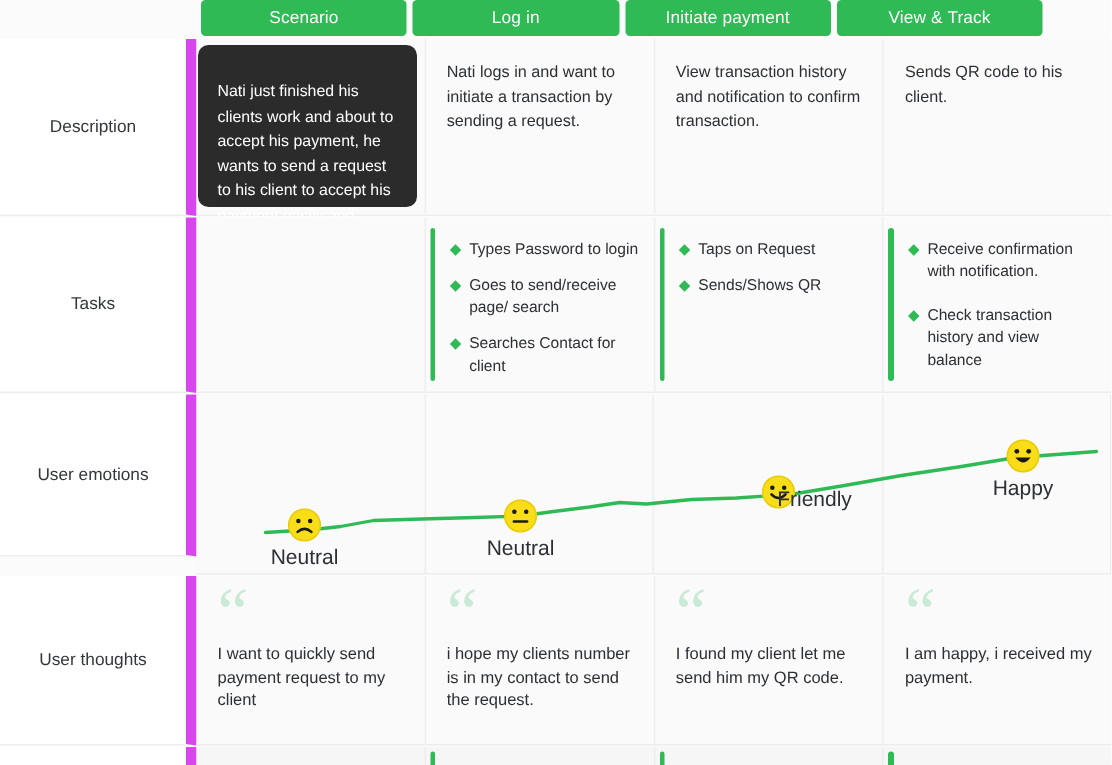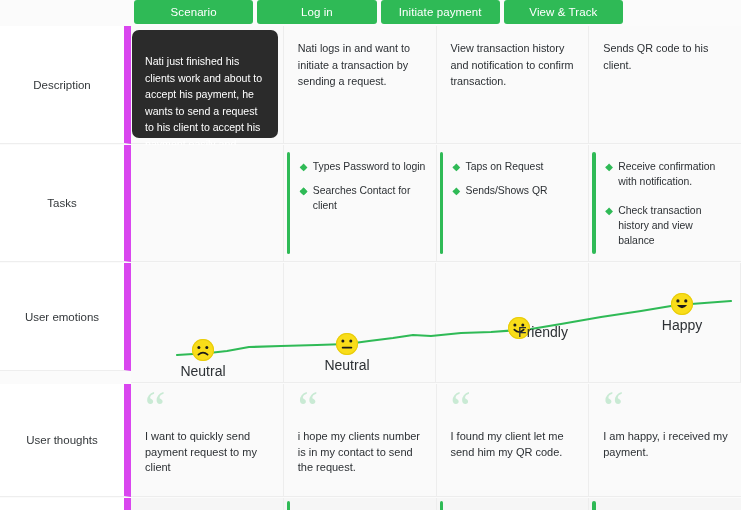--- a/index.html
+++ b/index.html
@@ -18,21 +18,21 @@
     position: relative;
     width: 741px;
     height: 510px;
     background: #fbfbfb;
   }
 
   
   .header-row {
     position: absolute;
     left: 0; top: 0;
-    width: 623px;
+    width: 695px;
     height: 24px;
     display: flex;
     align-items: center;
   }
   .header-spacer {
     width: 131px;
     flex: 0 0 131px;
     background: #ffffff;
   }
   .header-cells {
@@ -280,20 +280,21 @@
 
       <div class="cell task-cell">
         <div class="task-bar"></div>
         <ul class="task-list">
           <li class="task-item">
             <span class="task-bullet">◆</span>
             <span>Types Password to login</span>
           </li>
           <li class="task-item">
             <span class="task-bullet">◆</span>
+            <span>Goes to send/receive page/ search</span>
           </li>
           <li class="task-item">
             <span class="task-bullet">◆</span>
             <span>Searches Contact for client</span>
           </li>
         </ul>
       </div>
 
       <div class="cell task-cell">
         <div class="task-bar"></div>

